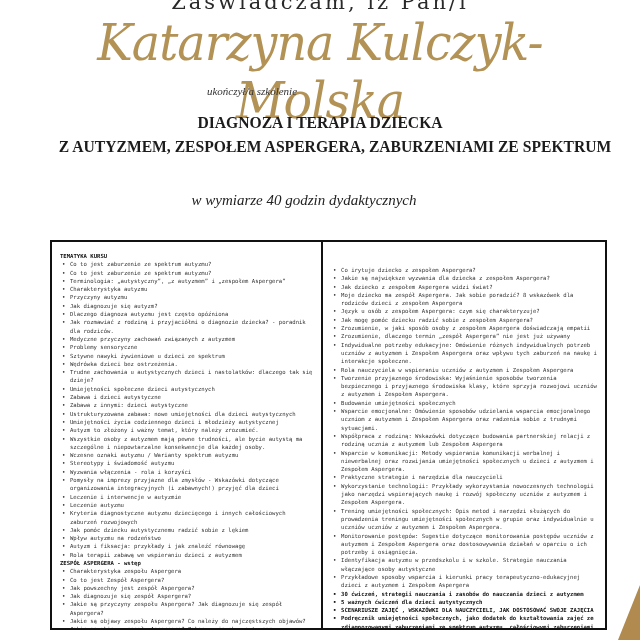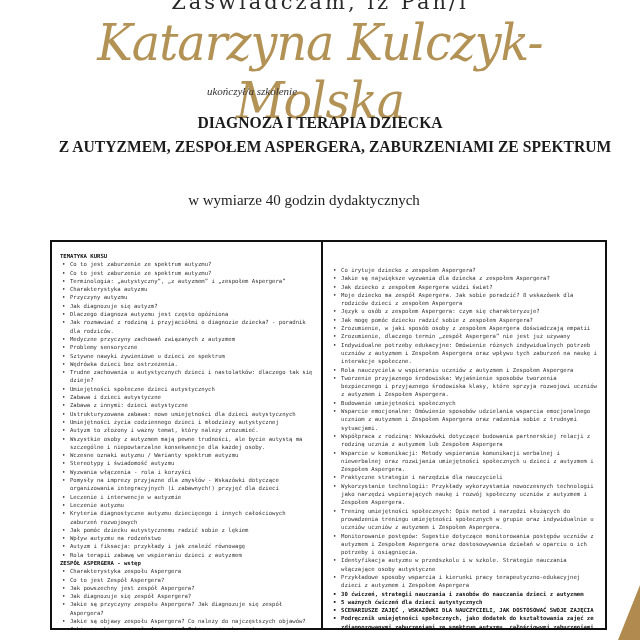--- a/index.html
+++ b/index.html
@@ -3,21 +3,21 @@
 <meta charset="utf-8">
 <style>
   html, body { margin:0; padding:0; }
   body { width:640px; height:640px; background:#ffffff; position:relative; overflow:hidden; font-family:"DejaVu Serif", serif; color:#1a1a1a; }
   .cert-heading { position:absolute; left:0; top:-10px; width:640px; text-align:center; font-family:"DejaVu Serif", serif; font-size:21px; letter-spacing:3px; color:#2a2a2a; }
   .cert-name { position:absolute; left:0; top:14px; width:640px; text-align:center; font-family:"DejaVu Serif", serif; font-style:italic; font-size:50px; color:#b39256; letter-spacing:-1px; transform:scaleX(0.95); }
   .cert-completed { position:absolute; left:0; top:85px; width:504px; text-align:center; font-family:"Liberation Serif", serif; font-size:11px; color:#333;font-style:italic; }
   .course-title { position:absolute; left:0; width:640px; text-align:center; font-family:"Liberation Serif", serif; font-weight:bold; font-size:17px; color:#1c1c1c; transform:scaleX(0.92); }
   .course-title.l1 { top:113px; }
   .course-title.l2 { top:137px; left:15px; }
-  .hours { position:absolute; left:0; top:192px; width:608px; text-align:center; font-family:"Liberation Serif", serif; font-size:15px; color:#222; }
+  .hours { position:absolute; left:0; top:192px; width:608px; text-align:center; font-family:"Liberation Serif", serif; font-style:italic; font-size:15px; color:#222; }
   .program-table { position:absolute; left:50px; top:240px; width:557px; height:390px; border:2px solid #111; box-sizing:border-box; display:flex; }
   .col { box-sizing:border-box; padding:10px 6px 0 8px; font-family:"DejaVu Sans Mono", monospace; font-size:5.6px; line-height:8.3px; color:#333; overflow:hidden; }
   .col-left { width:272px; border-right:2px solid #111; }
   .col-right { width:283px; padding-top:24px; }
   .section-head { font-weight:bold; color:#111; }
   ul { list-style:none; margin:0; padding:0; }
   li { position:relative; padding-left:10px; }
   li::before { content:"\2022"; position:absolute; left:2px; }
   li.bold { font-weight:bold; color:#111; }
   .gold-triangle { position:absolute; right:0; bottom:0; width:0; height:0; border-left:22px solid transparent; border-bottom:55px solid #b08a4e; }

